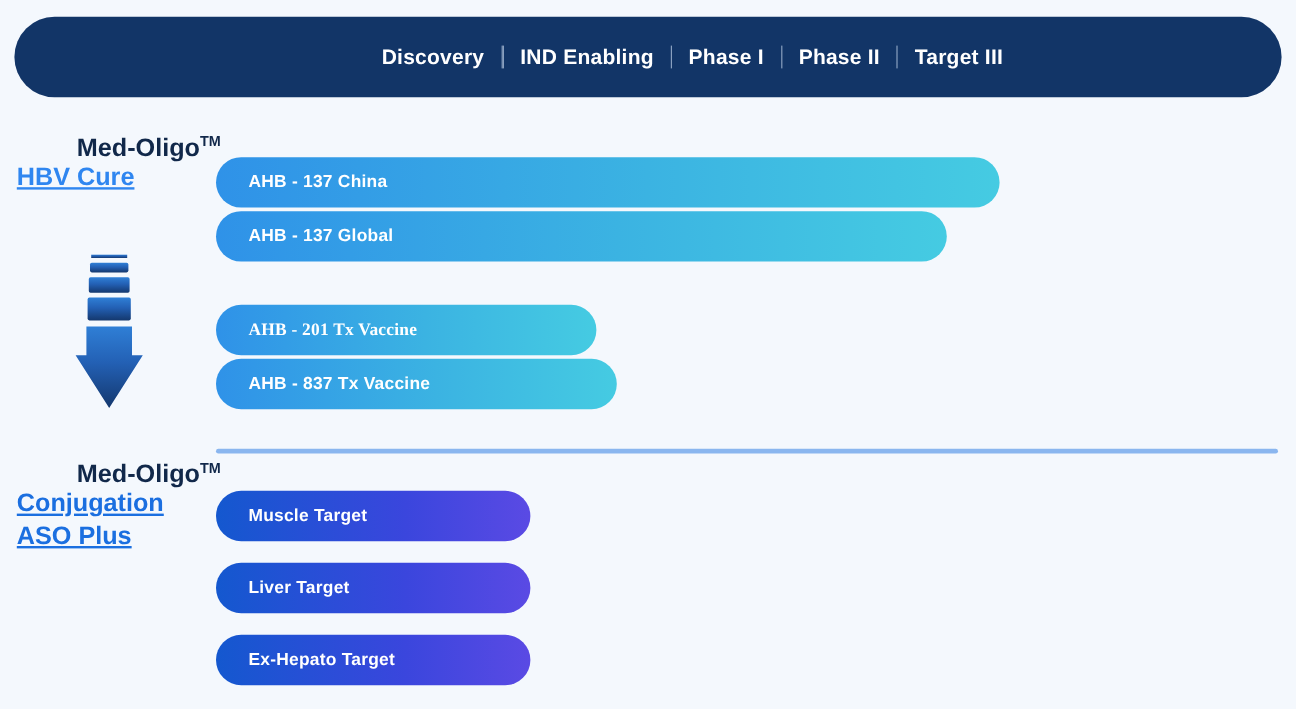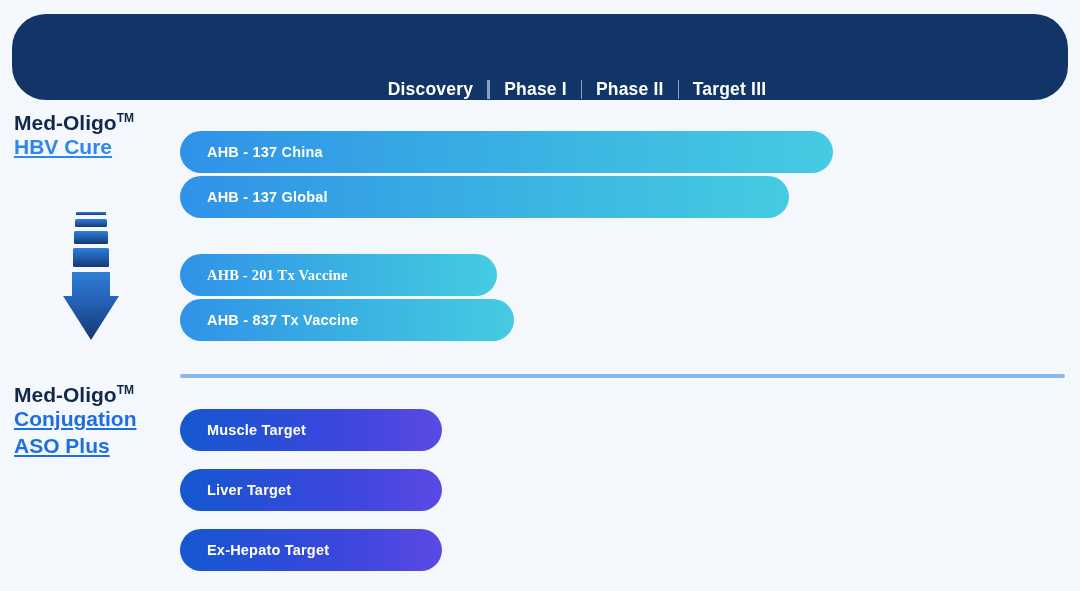--- a/index.html
+++ b/index.html
@@ -14,25 +14,25 @@
     overflow: hidden;
     position: relative;
   }
 
   
   .phase-header {
     position: absolute;
     left: 12px;
     top: 14px;
     width: 1056px;
-    height: 86px;
+    height: 67px;
     background: #123567;
     border-radius: 34px;
     display: flex;
-    align-items: flex-end;
+    align-items: center;
     justify-content: center;
     box-sizing: border-box;
   }
   .phase-list {
     display: flex;
     align-items: center;
     transform: translateX(37px);
   }
   .phase-item {
     color: #ffffff;
@@ -58,20 +58,21 @@
   }
   .label-block.top { top: 112px; }
   .label-block.bottom { top: 384px; }
 
   .brand-line {
     font-size: 21px;
     font-weight: bold;
     color: #11284a;
     line-height: 1.05;
     white-space: nowrap;
+    text-align: right;
   }
   .brand-line .tm {
     font-size: 12px;
     vertical-align: super;
     font-weight: bold;
   }
   .sub-line {
     font-size: 21px;
     font-weight: bold;
     color: #2f86f0;
@@ -128,20 +129,21 @@
   }
 </style>
 </head>
 <body>
 
 <div class="phase-header">
   <div class="phase-list">
     <span class="phase-item">Discovery</span>
     <span class="phase-sep"></span>
     <span class="phase-sep"></span>
+    <span class="phase-item">IND Enabling</span>
     <span class="phase-sep"></span>
     <span class="phase-item">Phase I</span>
     <span class="phase-sep"></span>
     <span class="phase-item">Phase II</span>
     <span class="phase-sep"></span>
     <span class="phase-item">Target III</span>
   </div>
 </div>
 
 <div class="label-block top">

